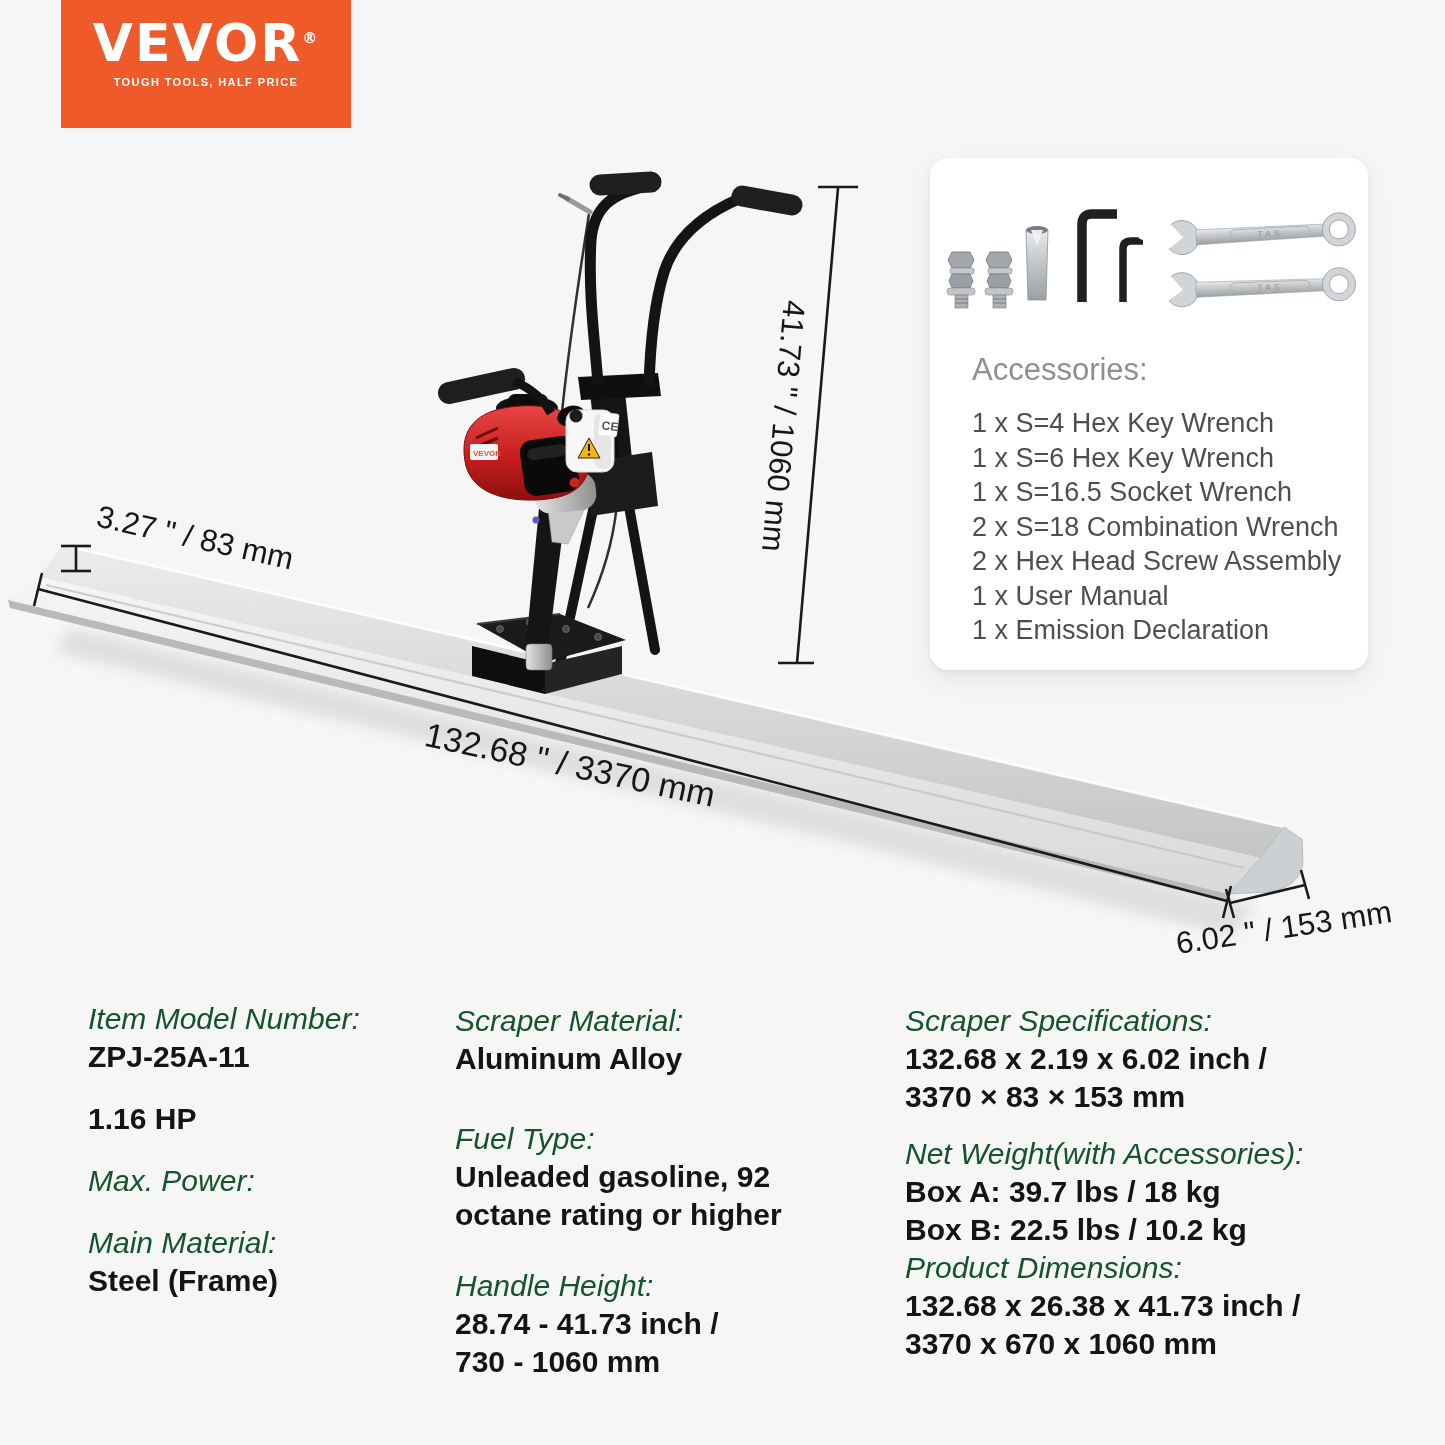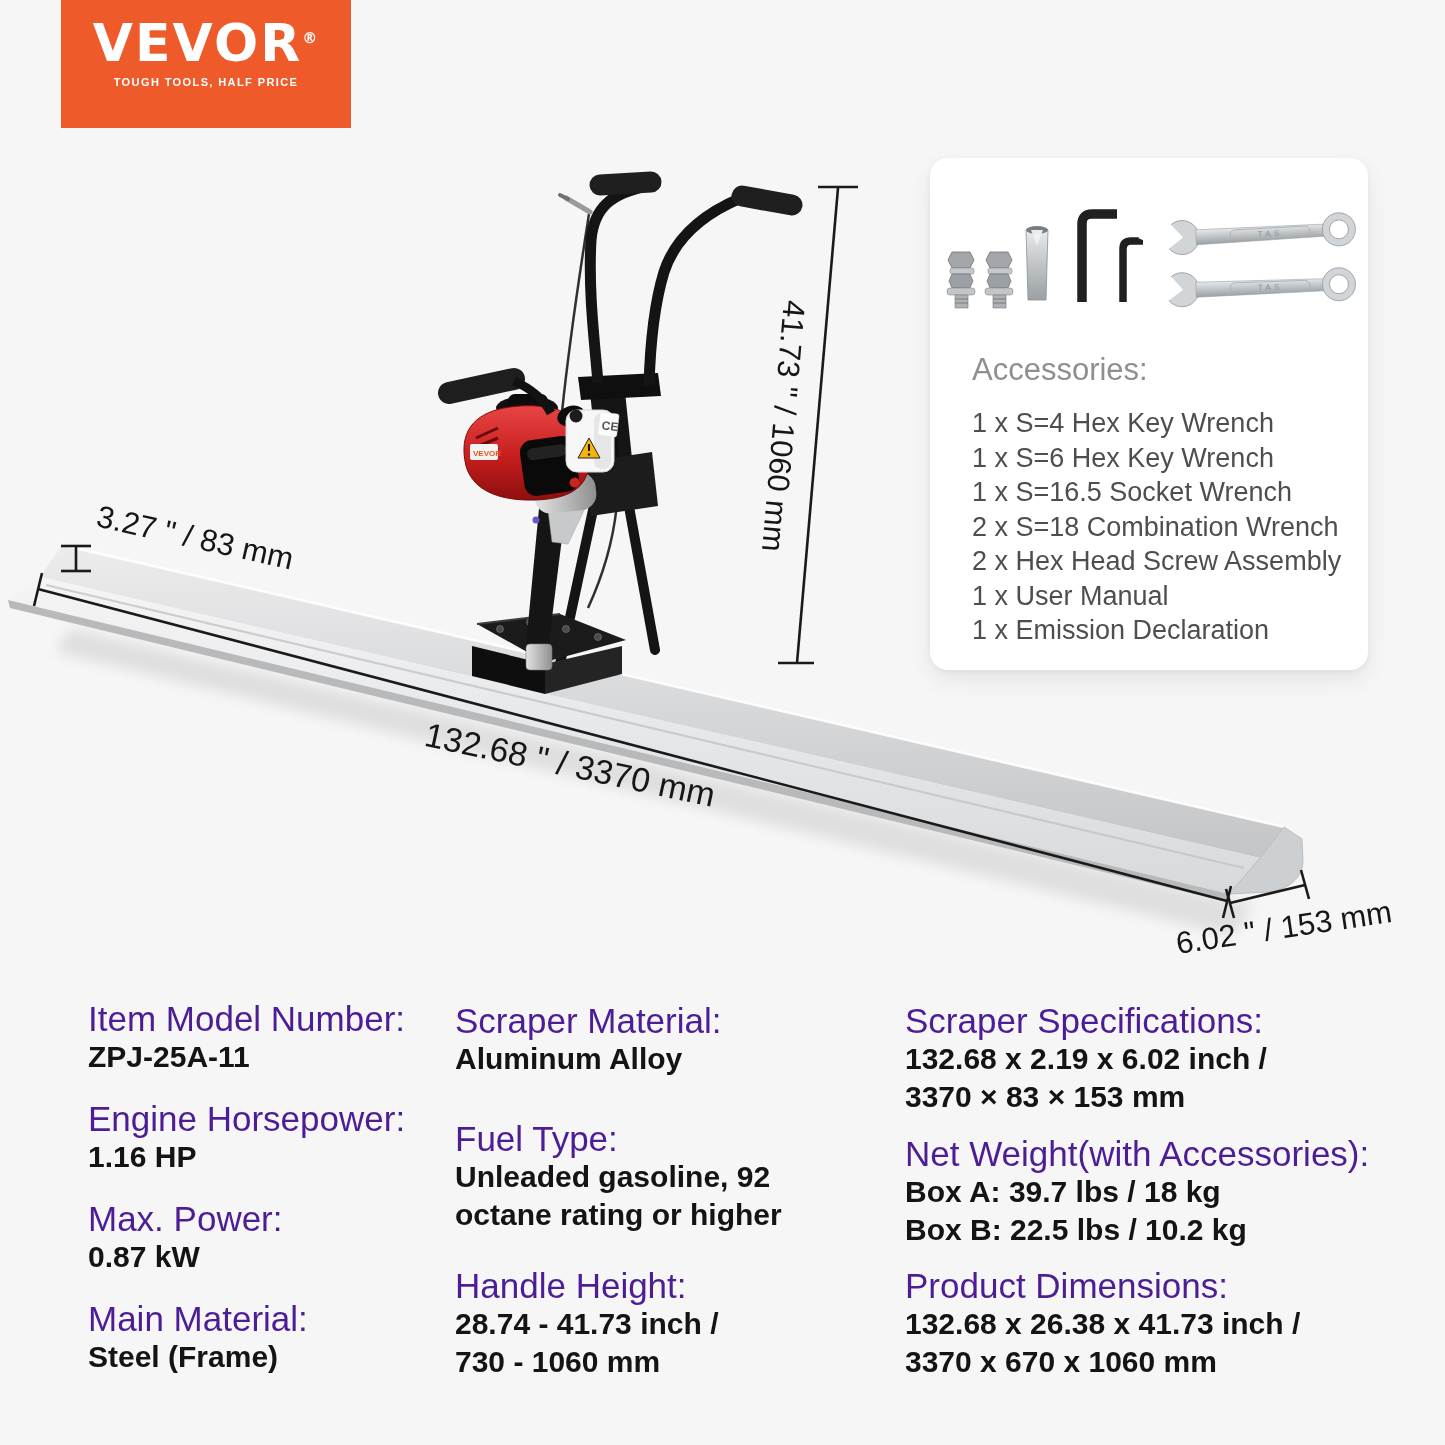--- a/index.html
+++ b/index.html
@@ -28,21 +28,21 @@
     box-shadow:0 10px 24px rgba(0,0,0,.07), 0 2px 6px rgba(0,0,0,.05);}
   .acc-tools{position:absolute;left:0;top:30px;}
   .acc-title{position:absolute;left:42px;top:194px;font-size:31px;color:#8f8f8f;}
   .acc-list{position:absolute;left:42px;top:248px;margin:0;padding:0;list-style:none;
     font-size:27px;font-weight:400;color:#4e4e4e;line-height:34.5px;}
   
   .spec-col{position:absolute;}
   #spec-col-1{left:88px;top:1000px;width:370px;}
   #spec-col-2{left:455px;top:1002px;width:430px;}
   #spec-col-3{left:905px;top:1002px;width:480px;}
-  .spec-label{font-size:35px;color:#4c1d95;line-height:38px;}
+  .spec-label{font-size:30px;color:#14532d;line-height:38px;font-style:italic;}
   .spec-value{font-size:30px;color:#141414;font-weight:700;line-height:38px;}
 </style>
 </head>
 <body>
 
 <div class="canvas">
 
   <div class="logo">
     <div class="logo-word"><span>VEVOR</span><span class="logo-reg">®</span></div>
     <div class="logo-tag">TOUGH TOOLS, HALF PRICE</div>
@@ -240,26 +240,24 @@
       <li>1 x Emission Declaration</li>
     </ul>
   </div>
 
   <div class="spec-col" id="spec-col-1">
     <div class="spec-group" style="margin-bottom:24px">
       <div class="spec-label">Item Model Number:</div>
       <div class="spec-value">ZPJ-25A-11</div>
     </div>
     <div class="spec-group" style="margin-bottom:24px">
-      <div class="spec-label">Engine Horsepower:</div>
       <div class="spec-value">1.16 HP</div>
     </div>
     <div class="spec-group" style="margin-bottom:24px">
       <div class="spec-label">Max. Power:</div>
-      <div class="spec-value">0.87 kW</div>
     </div>
     <div class="spec-group">
       <div class="spec-label">Main Material:</div>
       <div class="spec-value">Steel (Frame)</div>
     </div>
   </div>
 
   <div class="spec-col" id="spec-col-2">
     <div class="spec-group" style="margin-bottom:42px">
       <div class="spec-label">Scraper Material:</div>
@@ -276,21 +274,21 @@
       <div class="spec-value">730 - 1060 mm</div>
     </div>
   </div>
 
   <div class="spec-col" id="spec-col-3">
     <div class="spec-group" style="margin-bottom:19px">
       <div class="spec-label">Scraper Specifications:</div>
       <div class="spec-value">132.68 x 2.19 x 6.02 inch /</div>
       <div class="spec-value">3370 × 83 × 153 mm</div>
     </div>
-    <div class="spec-group" style="margin-bottom:18px">
+    <div class="spec-group" style="">
       <div class="spec-label">Net Weight(with Accessories):</div>
       <div class="spec-value">Box A: 39.7 lbs / 18 kg</div>
       <div class="spec-value">Box B: 22.5 lbs / 10.2 kg</div>
     </div>
     <div class="spec-group">
       <div class="spec-label">Product Dimensions:</div>
       <div class="spec-value">132.68 x 26.38 x 41.73 inch /</div>
       <div class="spec-value">3370 x 670 x 1060 mm</div>
     </div>
   </div>

